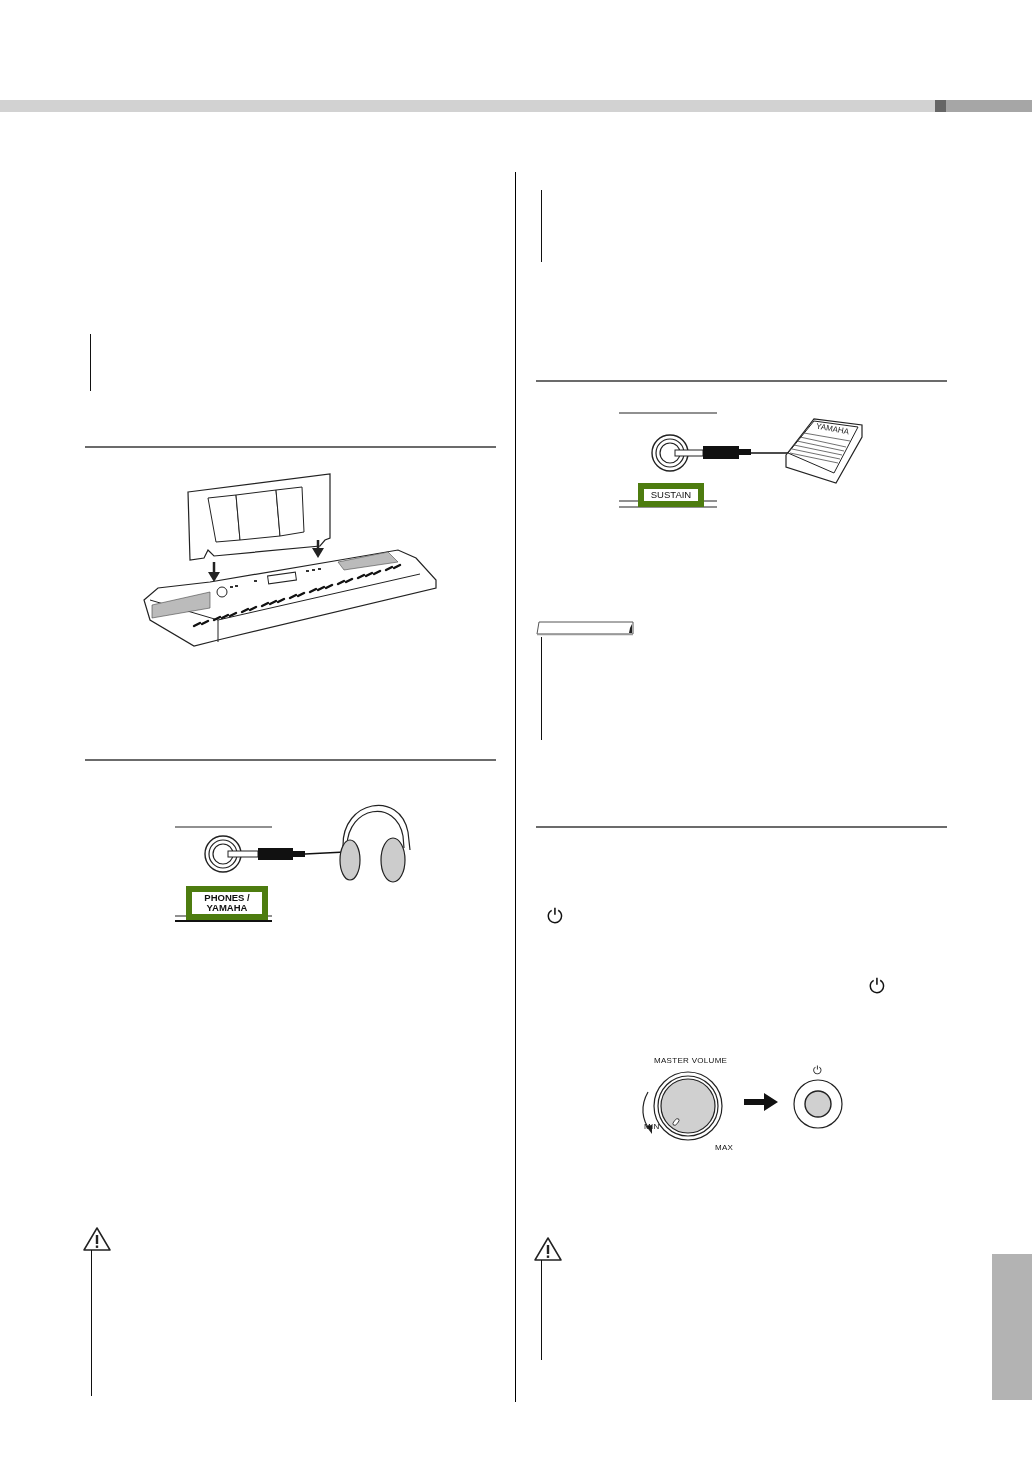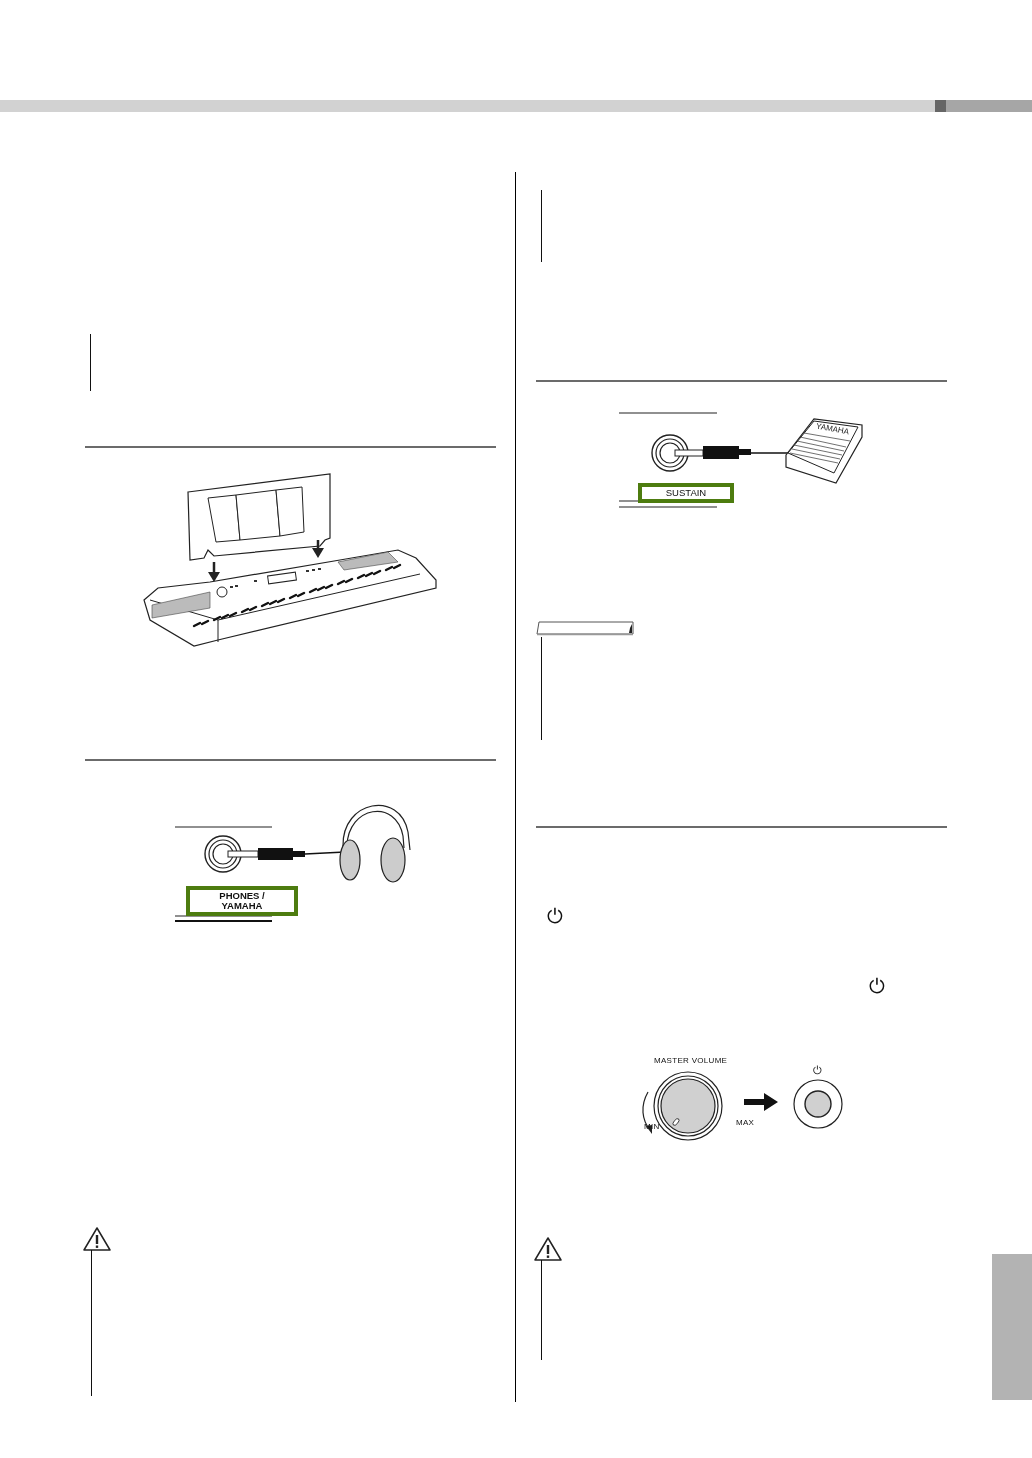--- a/index.html
+++ b/index.html
@@ -6,21 +6,21 @@
   body { width:1032px; height:1458px; background:#ffffff; position:relative; overflow:hidden;
          font-family:"Liberation Sans", sans-serif; color:#111; }
   .abs { position:absolute; }
   .header-bar { left:0; top:100px; width:1032px; height:12px; background:#d2d2d2; }
   .header-mark { left:935px; top:100px; width:11px; height:12px; background:#666666; }
   .header-tab { left:946px; top:100px; width:86px; height:12px; background:#a6a6a6; }
   .col-divider { left:515px; top:172px; width:1px; height:1230px; background:#000; }
   .vline { width:1px; background:#111; }
   .rule { height:2px; background:#6b6b6b; }
   .side-tab { left:992px; top:1254px; width:40px; height:146px; background:#b3b3b3; }
-  .label-box { border:4px solid #4d7c0f; font-size:9.5px; text-align:center; line-height:10px; padding:1px 18px; background:#fff; }
+  .label-box { border:6px solid #4d7c0f; font-size:9.5px; text-align:center; line-height:10px; padding:1px 1px; background:#fff; }
   .dlabel { font-size:8px; letter-spacing:0.3px; }
   .power-glyph { font-size:20px; line-height:20px; }
 </style>
 </head>
 <body>
 
 <div class="abs header-bar"></div>
 <div class="abs header-mark"></div>
 <div class="abs header-tab"></div>
 
@@ -173,21 +173,21 @@
     <circle cx="68" cy="56" r="27" fill="#d0d0d0" stroke="#222" stroke-width="1.2"></circle>
     <ellipse cx="56" cy="72" rx="2" ry="4" fill="#fff" stroke="#222" stroke-width="0.8" transform="rotate(40 56 72)"></ellipse>
     <path d="M28 42 C20 56 22 70 30 80" fill="none" stroke="#222" stroke-width="1.2"></path>
     <path d="M26 76 L32 84 L32 75 Z" fill="#222"></path>
     <path d="M124 49 L144 49 L144 43 L158 52 L144 61 L144 55 L124 55 Z" fill="#111"></path>
     <circle cx="198" cy="54" r="24" fill="#fff" stroke="#222" stroke-width="1.2"></circle>
     <circle cx="198" cy="54" r="13" fill="#d0d0d0" stroke="#222" stroke-width="1.4"></circle>
   </svg>
   <div class="abs dlabel" style="left:34px; top:6px;">MASTER VOLUME</div>
   <div class="abs dlabel" style="left:24px; top:72px;">MIN</div>
-  <div class="abs dlabel" style="left:95px; top:68px;margin-left:21px;">MAX</div>
+  <div class="abs dlabel" style="left:95px; top:93px;">MAX</div>
   <div class="abs" style="left:193px; top:14px; font-size:11px;">⏻</div>
 </div>
 
 <div class="abs" style="left:533px; top:1236px; width:30px; height:26px;">
   <svg width="30" height="26" viewBox="0 0 30 26">
     <path d="M15 2 L28 24 L2 24 Z" fill="#fff" stroke="#222" stroke-width="1.5" stroke-linejoin="round"></path>
     <rect x="13.8" y="9" width="2.4" height="9" fill="#222"></rect>
     <rect x="13.8" y="19.5" width="2.4" height="2.4" fill="#222"></rect>
   </svg>
 </div>

